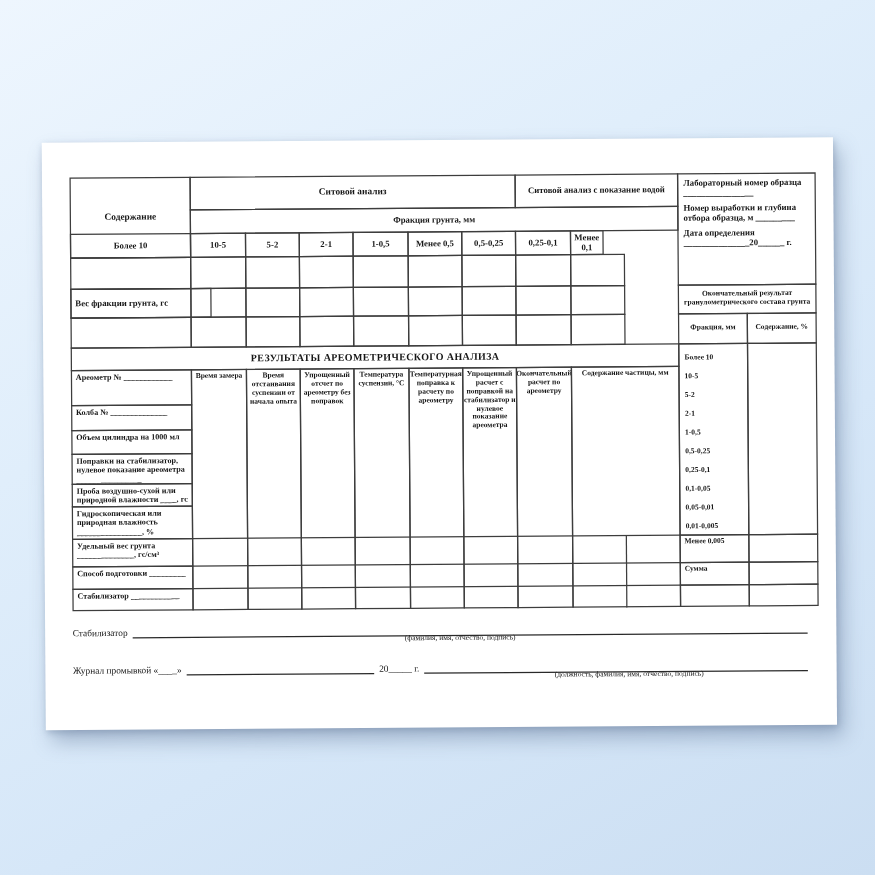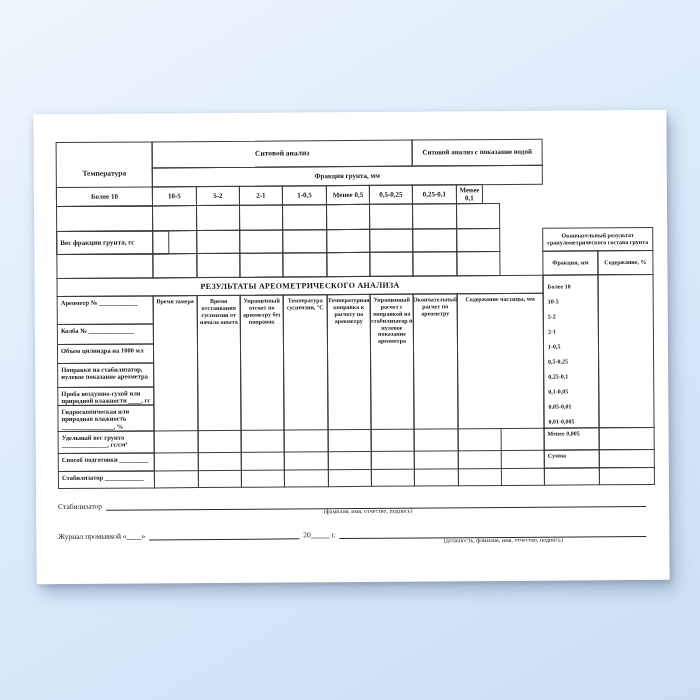--- a/index.html
+++ b/index.html
@@ -36,28 +36,34 @@
   .wline{border-bottom:1px solid #2a2a2a;flex:1;}
   .wfix{border-bottom:1px solid #2a2a2a;flex:0 0 150px;}
   .cap{position:absolute;text-align:center;font-size:6px;white-space:nowrap;}
 </style>
 </head>
 <body>
 
 <div class="paper">
   <div class="tbl" id="tbl">
 
-    <div class="c ctr f75" style="left:0;top:0;width:97px;height:65px">Температура</div>
+    <div class="c ctr f75" style="left:0;top:0;width:97px;height:65px">Содержание</div>
 
     <div class="c ctr f75" style="left:96px;top:0;width:261px;height:27px">Ситовой анализ</div>
 
     <div class="c ctr f7" style="left:356px;top:0;width:131px;height:27px">Ситовой анализ с показание водой</div>
 
     <div class="c ctr f7" style="left:96px;top:26px;width:391px;height:20px">Фракция грунта, мм</div>
 
+    <div class="c info" style="left:486px;top:0;width:111px;height:90px">
+      <div>Лабораторный номер образца ________________</div>
+      <div>Номер выработки и глубина отбора образца, м _________</div>
+      <div style="margin-bottom:0">Дата определения</div>
+      <div>_______________20______ г.</div>
+    </div>
 
     <div class="c ctr f6" style="left:486px;top:89px;width:111px;height:24px;padding:1px">Окончательный результат гранулометрического состава грунта</div>
 
     <div class="c ctr f6" style="left:486px;top:112px;width:56px;height:25px">Фракция, мм</div>
     <div class="c ctr f6" style="left:541px;top:112px;width:56px;height:25px">Содержание, %</div>
 
     <div class="c ctr title" style="left:0;top:136px;width:487px;height:19px">РЕЗУЛЬТАТЫ АРЕОМЕТРИЧЕСКОГО АНАЛИЗА</div>
 
     <div class="c listbox" id="fraction-list" style="left:486px;top:136px;width:56px;height:154px">
         <div>Более 10</div>

